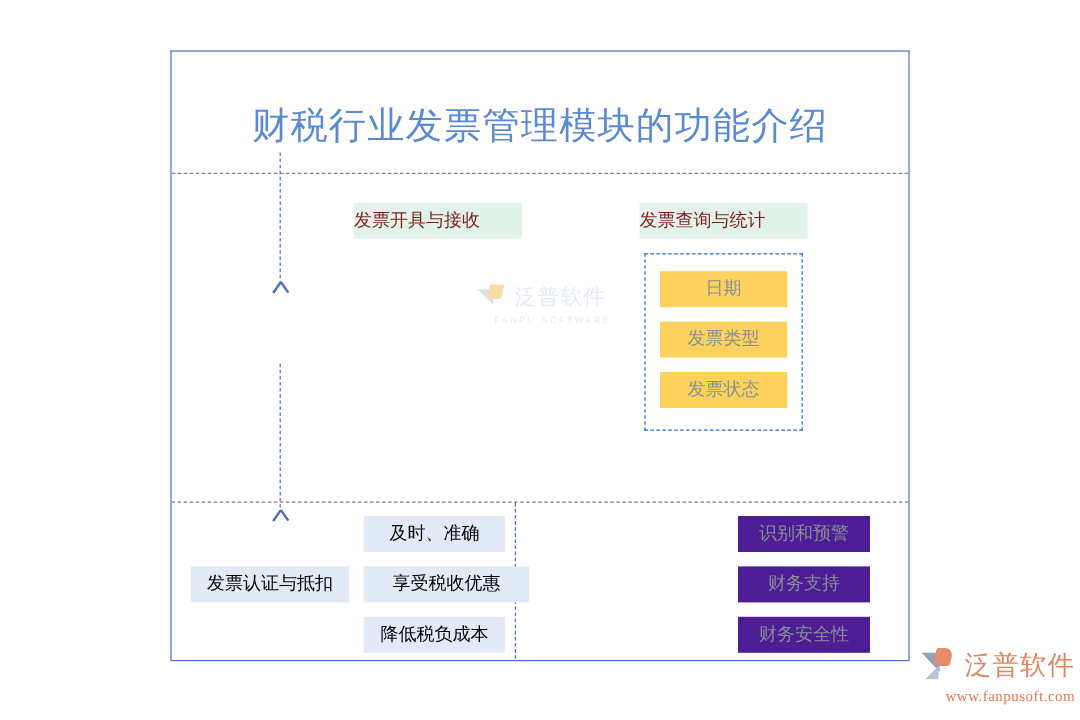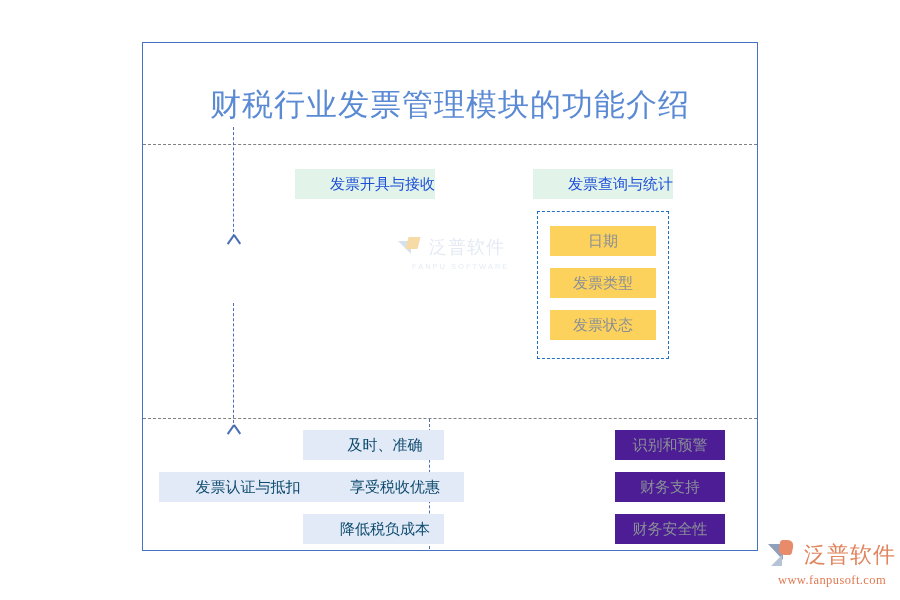--- a/index.html
+++ b/index.html
@@ -93,23 +93,23 @@
     height: 130px;
     width: 0;
     border-left: 1.6px dashed #4a6fb5;
   }
 
   
   .group-head {
     position: absolute;
     height: 30px;
     line-height: 30px;
-    text-align: right;
+    text-align: left;
     background: #e2f4ea;
-    color: #1d4ed8;
+    color: #7f1d1d;
     font-size: 15px;
     white-space: nowrap;
   }
   .group-head.g1 { left: 152px; top: 126px; width: 140px; }
   .group-head.g2 { left: 390px; top: 126px; width: 140px; }
 
   
   .dash-box {
     position: absolute;
     border: 1.8px dashed #1f6fc4;
@@ -137,24 +137,23 @@
   .chip-yellow.r1 { top: 56px; }
   .chip-yellow.r2 { top: 98px; }
 
   
   .chip-blue {
     position: absolute;
     height: 30px;
     line-height: 30px;
     text-align: center;
     background: #e3eaf7;
-    color: #0c4a6e;
+    color: #000000;
     font-size: 15px;
     white-space: nowrap;
-    padding-left: 23px;
   }
   .chip-green {
     position: absolute;
     height: 30px;
     line-height: 30px;
     text-align: center;
     background: #4c1d95;
     color: #8a8f96;
     font-size: 15px;
     white-space: nowrap;
@@ -269,21 +268,21 @@
     letter-spacing: 1px;
     line-height: 1;
     white-space: nowrap;
   }
   .brand .brand-url {
     font-family: "Liberation Serif", "DejaVu Serif", serif;
     font-size: 12.5px;
     color: #e07a52;
     letter-spacing: .4px;
     margin-top: 3px;
-    text-align: center;
+    text-align: right;
     white-space: nowrap;
   }
 </style>
 </head>
 <body>
 
 <div class="frame">
 
   <div class="title">财税行业发票管理模块的功能介绍</div>
 

